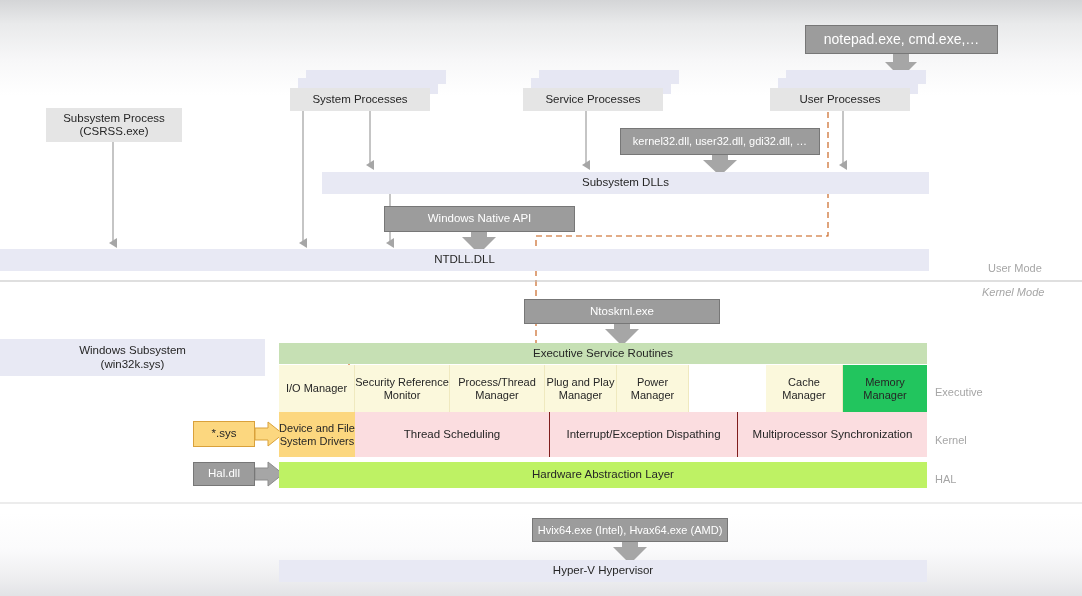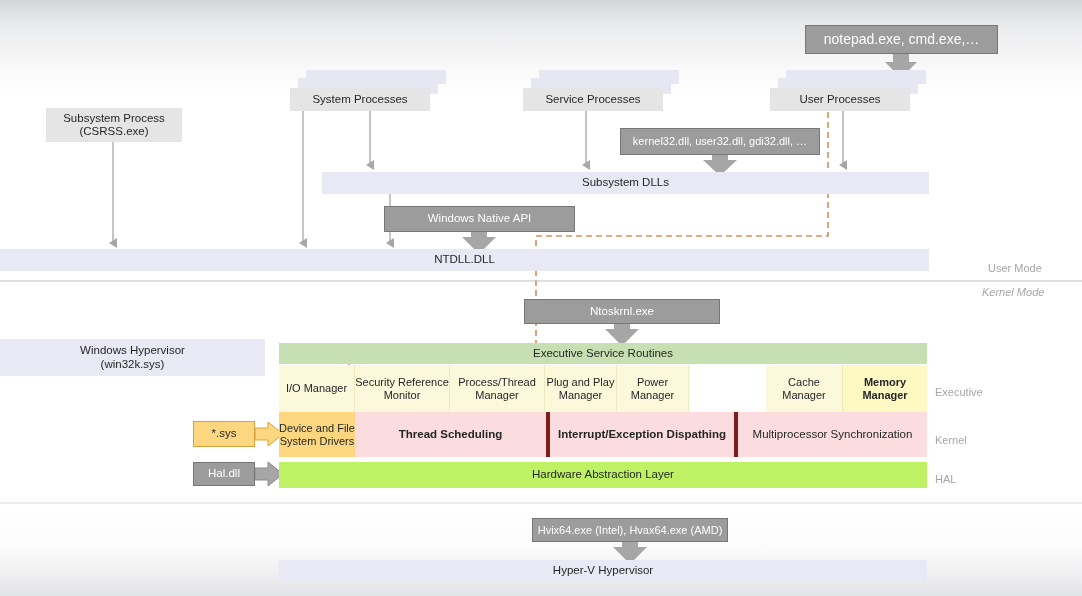--- a/index.html
+++ b/index.html
@@ -16,24 +16,24 @@
   
   .lav{background:#e5e5e5;color:#262626;}
   .lav-shadow{background:#e6e7f3;}
   .lav-bar{background:#e8e9f4;color:#262626;}
 
   
   .grey{background:#9c9c9c;border:1px solid #777;color:#ffffff;}
 
   
   .green{background:#c6e0b4;}
-  .yellow{background:#fef9c3;font-weight:bold;}
+  .yellow{background:#22c55e;}
   .yellow-cell{background:#fbf8dc;border-right:1px solid #efe9bf;}
   .pink{background:#fbdde0;}
-  .pink-cell{background:#fbdde0;border-right:4px solid #7f1d1d;font-weight:bold;}
+  .pink-cell{background:#fbdde0;border-right:1px solid #7f1d1d;}
   .halbar{background:#bef264;}
   .amber{background:#fcd77f;color:#262626;}
 
   .side-label{position:absolute;color:#a6a6a6;font-size:11px;}
 
   svg.ov{position:absolute;left:0;top:0;width:1082px;height:596px;pointer-events:none;}
   .multi{position:absolute;}
 </style>
 </head>
 <body>
@@ -138,21 +138,21 @@
   </div>
   <div class="side-label" style="left:982px;top:286px;font-style:italic;">
     <span>Kernel Mode</span>
   </div>
 
   <div class="box grey" style="left:524px;top:299px;width:196px;height:25px;font-size:11.5px;">
     <span>Ntoskrnl.exe</span>
   </div>
 
   <div class="box lav-bar" style="left:0px;top:339px;width:265px;height:37px;font-size:11.5px;flex-direction:column;">
-    <span>Windows Hypervisor</span>
+    <span>Windows Subsystem</span>
     <span>(win32k.sys)</span>
   </div>
 
   <div class="box green" style="left:279px;top:343px;width:648px;height:21px;font-size:11.5px;">
     <span>Executive Service Routines</span>
   </div>
 
   <div class="box yellow-cell" style="left:279px;top:365px;width:76px;height:47px;font-size:11px;">
     <span>I/O Manager</span>
   </div>

